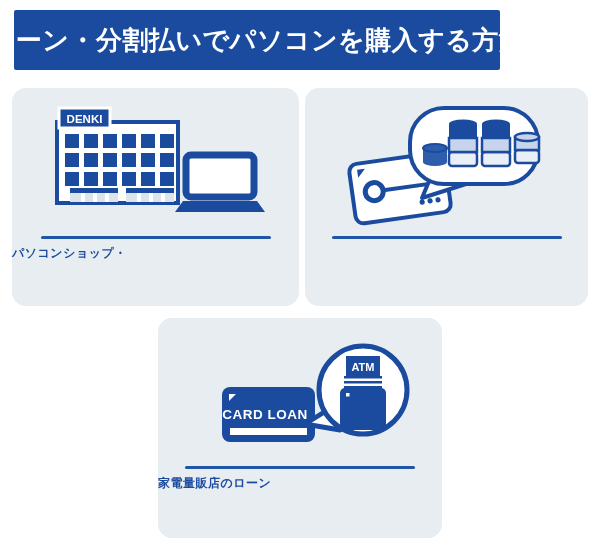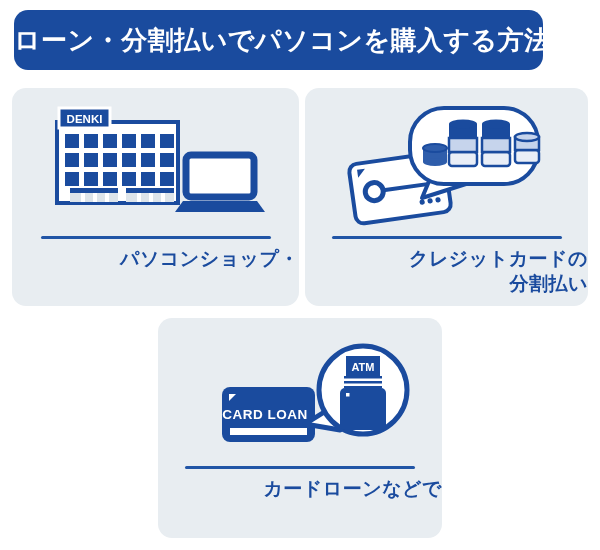--- a/index.html
+++ b/index.html
@@ -1,44 +1,44 @@
 <!DOCTYPE html>
 <html><head>
 <meta charset="utf-8">
 <style>
   html,body{margin:0;padding:0;background:#fff;}
   .page{
     position:relative;width:600px;height:550px;background:#ffffff;overflow:hidden;
     font-family:"Liberation Sans","DejaVu Sans",sans-serif;
   }
   .header{
-    position:absolute;left:14px;top:10px;width:529px;height:60px;
-    background:#1a4b9e;border-radius:14px;
-    display:flex;align-items:center;
+    position:absolute;left:14px;top:10px;width:486px;height:60px;
+    background:#1a4b9e;border-radius:2px;
+    display:flex;align-items:center;justify-content:center;
   }
   .header-title{
     color:#ffffff;font-size:26px;font-weight:bold;letter-spacing:0.5px;white-space:nowrap;
   }
   .card{
     position:absolute;background:#e8edf1;border-radius:14px;
   }
   .card-1{left:12px;top:88px;width:287px;height:218px;}
   .card-2{left:305px;top:88px;width:283px;height:218px;}
   .card-3{left:158px;top:318px;width:284px;height:220px;}
   .illus{position:absolute;display:block;}
   .illus-1{left:14px;top:12px;}
   .illus-2{left:14px;top:10px;}
   .illus-3{left:8px;top:12px;}
   .divider{
     position:absolute;top:148px;left:50%;transform:translateX(-50%);
     width:230px;height:3px;background:#2155a6;border-radius:2px;
   }
   .caption{
-    position:absolute;top:158px;left:0;right:0;text-align:right;
-    color:#1a4b9e;font-size:19px;font-weight:bold;line-height:1.32;letter-spacing:0.5px;
+    position:absolute;top:158px;left:0;right:0;text-align:left;
+    color:#1a4b9e;font-size:12px;font-weight:bold;line-height:1.32;letter-spacing:0.5px;
   }
   svg text{font-family:"Liberation Sans","DejaVu Sans",sans-serif;font-weight:bold;}
 </style>
 </head>
 <body>
 
 <div class="page">
 
   <div class="header">
     <div class="header-title">ローン・分割払いでパソコンを購入する方法</div>
@@ -130,24 +130,20 @@
 
           <g>
             <rect x="196" y="52" width="24" height="13" rx="3" fill="#e9eef7" stroke="#1a4b9e" stroke-width="2.5"></rect>
             <rect x="196" y="39" width="24" height="13" fill="#c6d4ec" stroke="#1a4b9e" stroke-width="2.5"></rect>
             <ellipse cx="208" cy="39" rx="12" ry="4" fill="#c6d4ec" stroke="#1a4b9e" stroke-width="2.5"></ellipse>
           </g>
         </g>
       </g>
     </svg>
     <div class="divider"></div>
-    <div class="caption">
-      <div>クレジットカードの</div>
-      <div>分割払い</div>
-    </div>
   </div>
 
   <div class="card card-3">
     <svg class="illus illus-3" width="270" height="130" viewBox="0 0 270 130">
 
       <g>
         <rect x="56" y="57" width="93" height="55" rx="8" fill="#1a4b9e"></rect>
         <path d="M63,64 h7 l-7,7 z" fill="#ffffff"></path>
         <text x="99" y="89" text-anchor="middle" font-size="13.5" letter-spacing="0.5" fill="#ffffff">CARD LOAN</text>
         <rect x="64" y="98" width="77" height="7" fill="#ffffff"></rect>
@@ -162,17 +158,17 @@
           <rect x="178" y="53.5" width="38" height="2.5" fill="#ffffff"></rect>
           <rect x="180" y="26" width="34" height="20" fill="#1a4b9e"></rect>
           <text x="197" y="41" text-anchor="middle" font-size="11" fill="#ffffff">ATM</text>
           <rect x="174" y="58" width="46" height="42" rx="5" fill="#1a4b9e"></rect>
           <rect x="180" y="63" width="3.5" height="3.5" fill="#ffffff"></rect>
         </g>
       </g>
     </svg>
     <div class="divider"></div>
     <div class="caption">
-      <div>カードローンなどで</div>
+      <div>家電量販店のローン</div>
     </div>
   </div>
 
 </div>
 
 </body></html>

